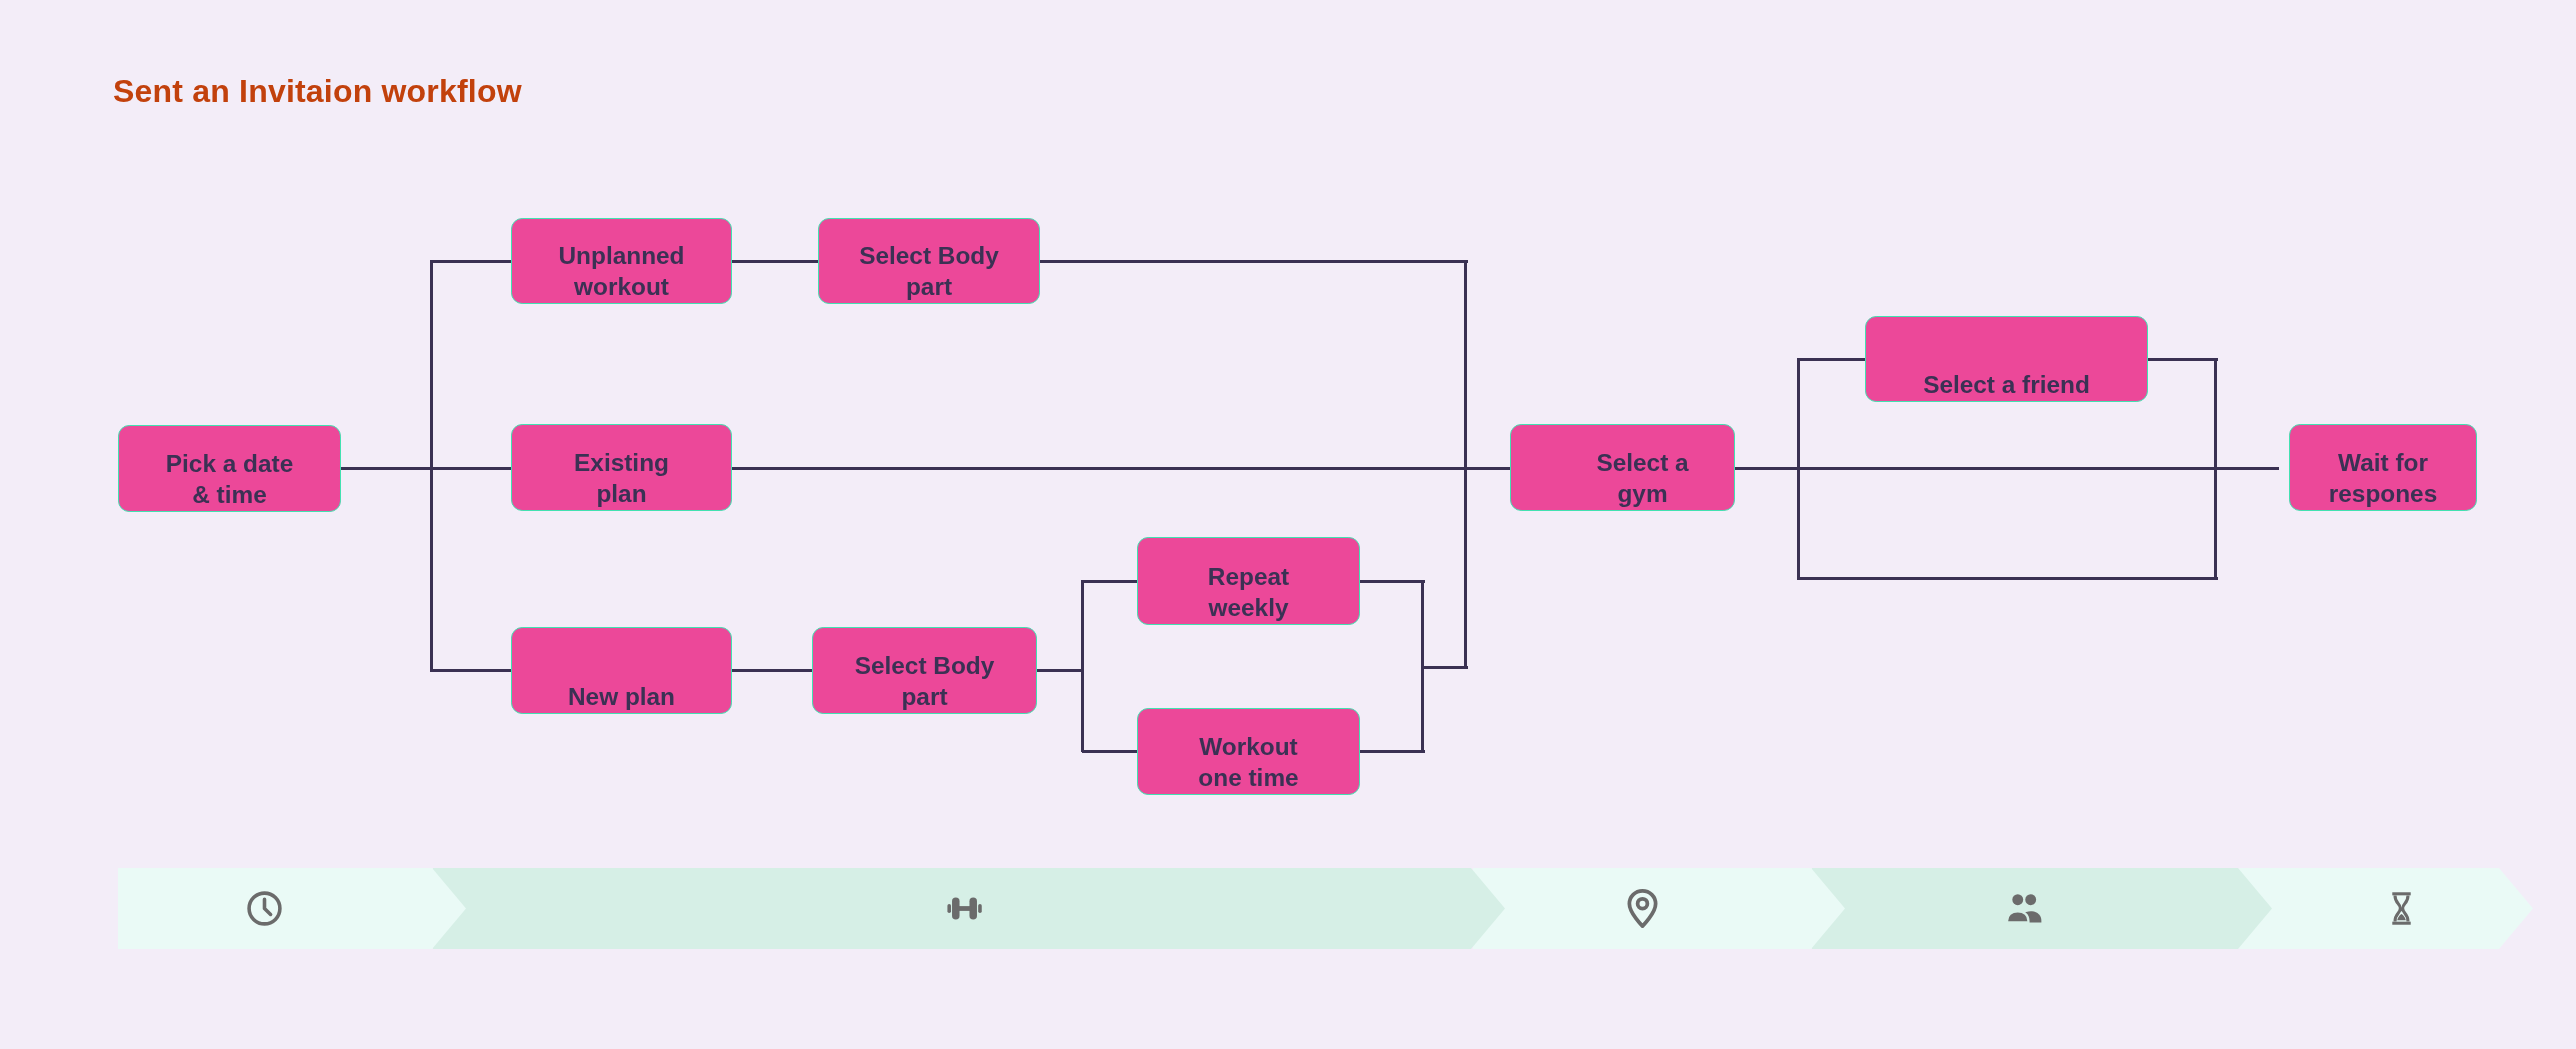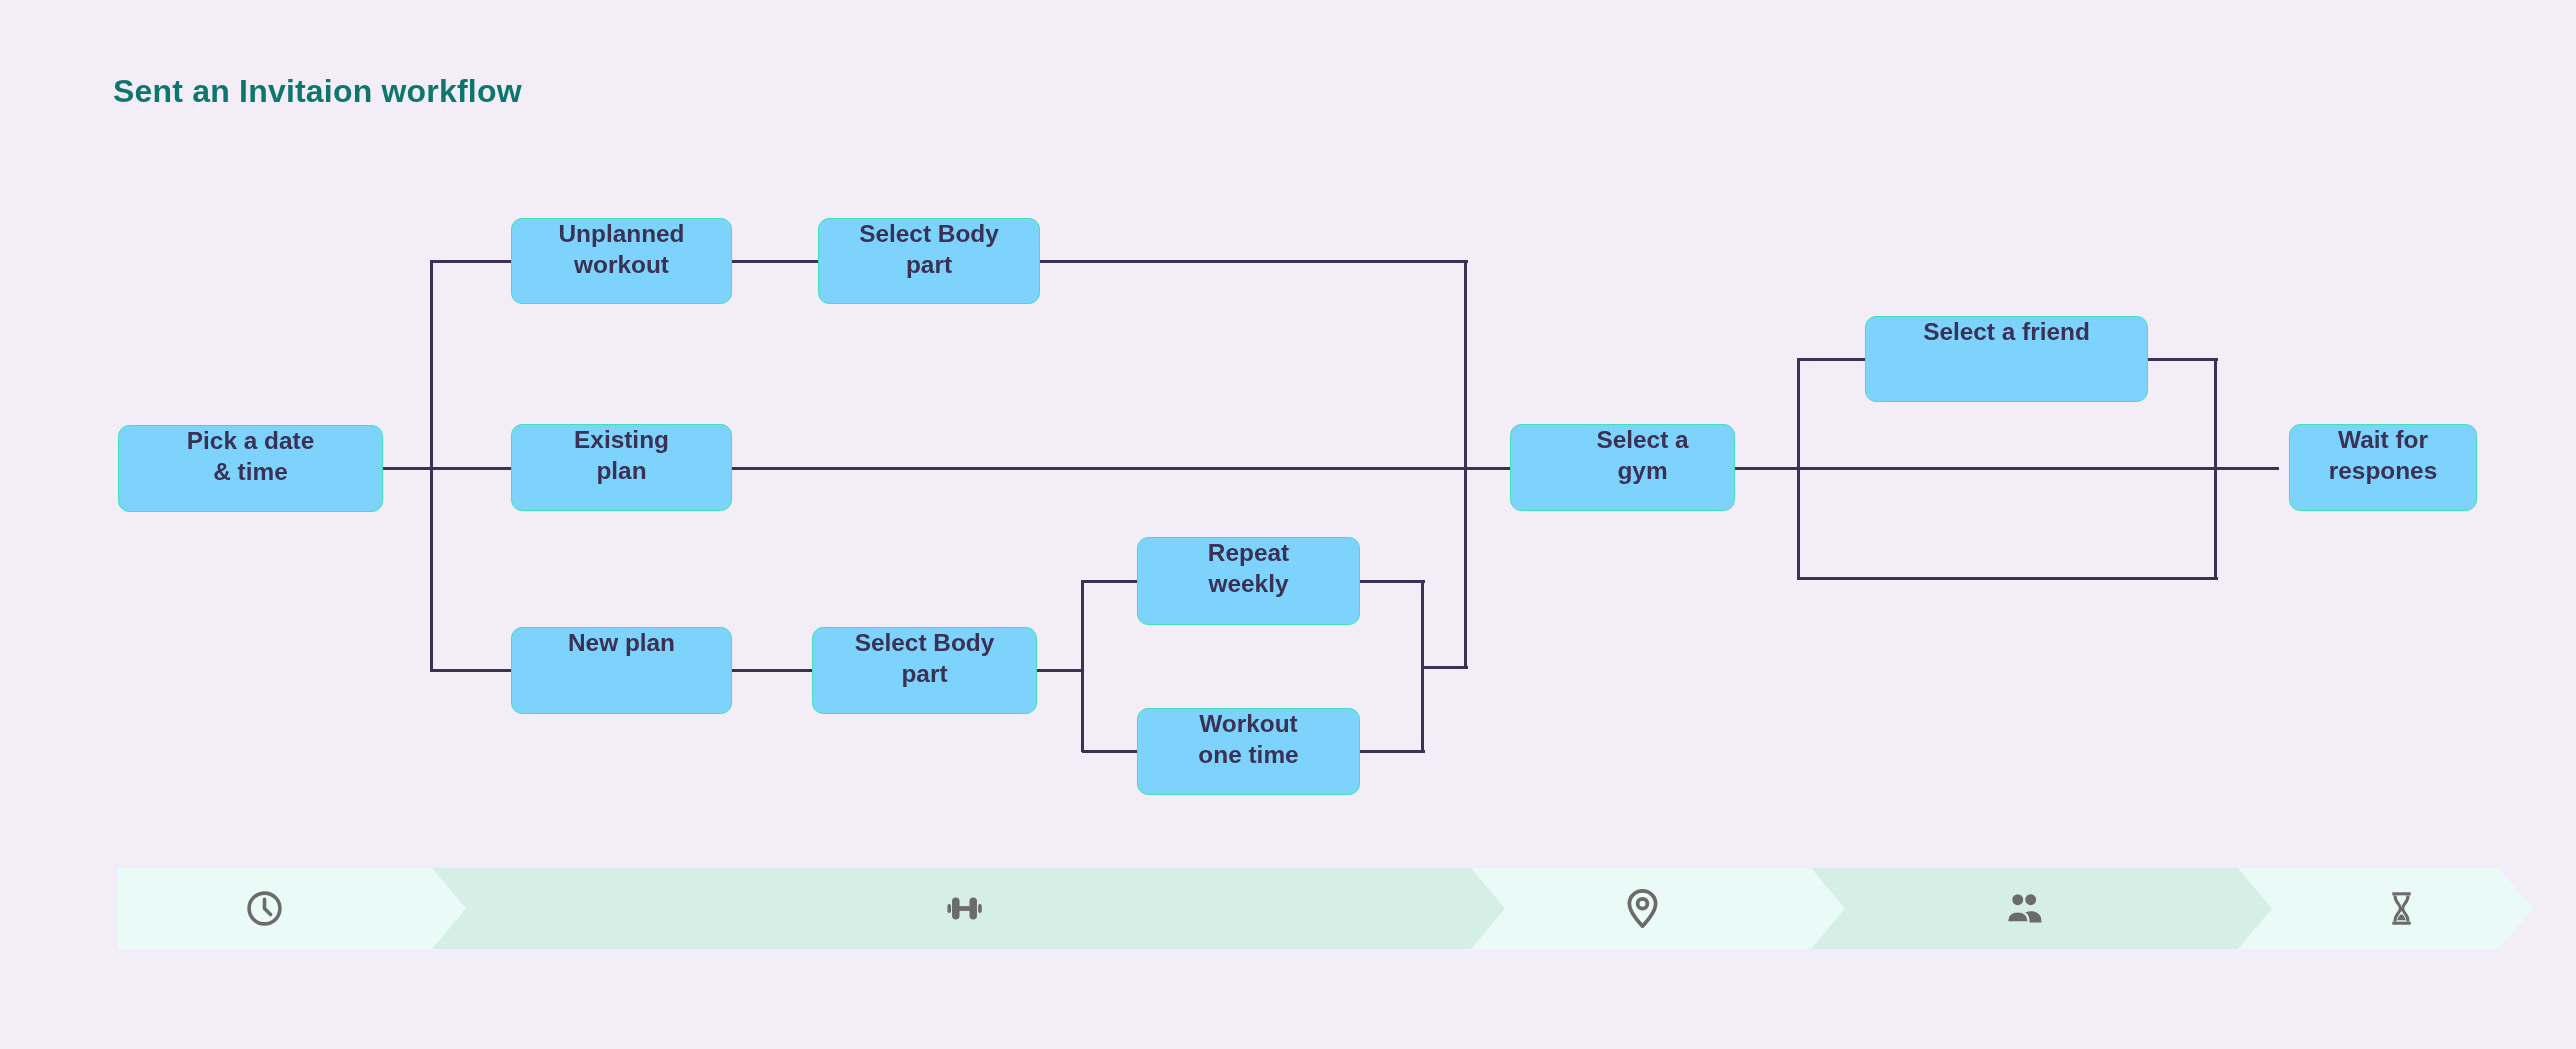--- a/index.html
+++ b/index.html
@@ -15,37 +15,37 @@
     width: 2576px;
     height: 1050px;
     background: #f3edf8;
   }
   .page-title {
     position: absolute;
     left: 113px;
     top: 73px;
     font-size: 32px;
     font-weight: bold;
-    color: #0f766e;
+    color: #c2410c;
     letter-spacing: 0.2px;
   }
   .edge {
     position: absolute;
     background: #3a3153;
     z-index: 1;
   }
   .node {
     position: absolute;
     box-sizing: border-box;
-    background: #7dd3fc;
+    background: #ec4899;
     border: 1.9px solid #42e1b1;
     border-radius: 11.2px;
     z-index: 2;
     display: flex;
-    align-items: flex-start;
+    align-items: flex-end;
     justify-content: center;
     text-align: center;
   }
   .node-label {
     font-size: 24.4px;
     font-weight: bold;
     color: #3b3154;
     line-height: 1.27;
     white-space: pre-line;
   }
@@ -87,21 +87,21 @@
   <div class="edge" style="left:1732px; top:467px; width:547px;  height:2.8px;"></div>
   <div class="edge" style="left:1798px; top:358px; width:420px;  height:2.8px;"></div>
   <div class="edge" style="left:1798px; top:577px; width:420px;  height:2.8px;"></div>
   <div class="edge" style="left:430px;  top:260px; width:2.8px; height:412px;"></div>
   <div class="edge" style="left:1081px; top:580px; width:2.8px; height:172px;"></div>
   <div class="edge" style="left:1421px; top:580px; width:2.8px; height:172px;"></div>
   <div class="edge" style="left:1464px; top:260px; width:2.8px; height:409px;"></div>
   <div class="edge" style="left:1797px; top:358px; width:2.8px; height:222px;"></div>
   <div class="edge" style="left:2214px; top:358px; width:2.8px; height:222px;"></div>
 
-  <div class="node" style="left:118px; top:425px; width:265px; height:87px;">
+  <div class="node" style="left:118px; top:425px; width:223px; height:87px;">
     <span class="node-label">Pick a date
 &amp; time</span>
   </div>
   <div class="node" style="left:511px; top:218px; width:221px; height:86px;">
     <span class="node-label">Unplanned
 workout</span>
   </div>
   <div class="node" style="left:818px; top:218px; width:222px; height:86px;">
     <span class="node-label">Select Body
 part</span>

